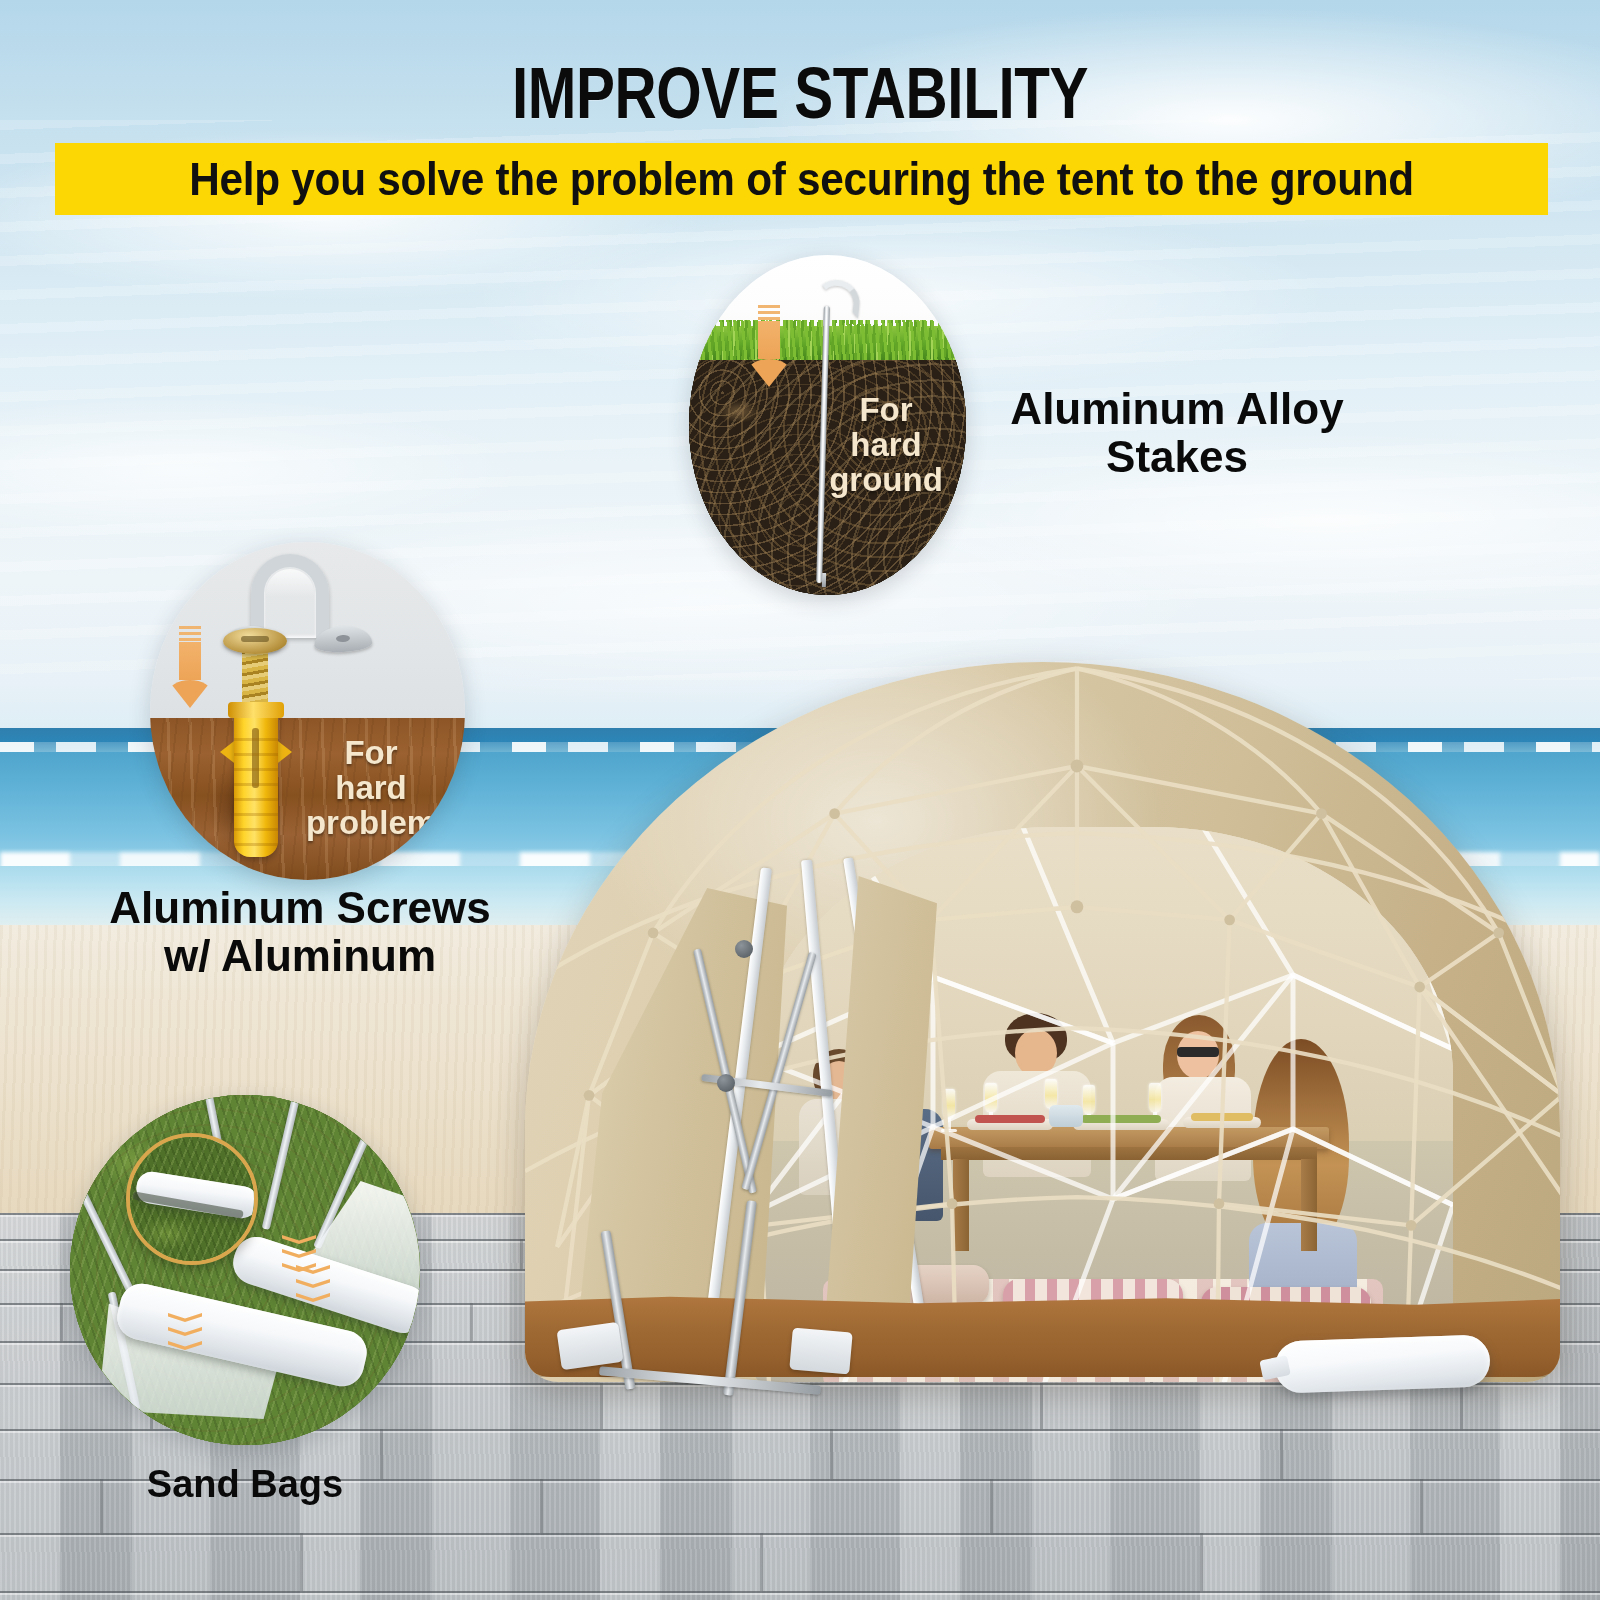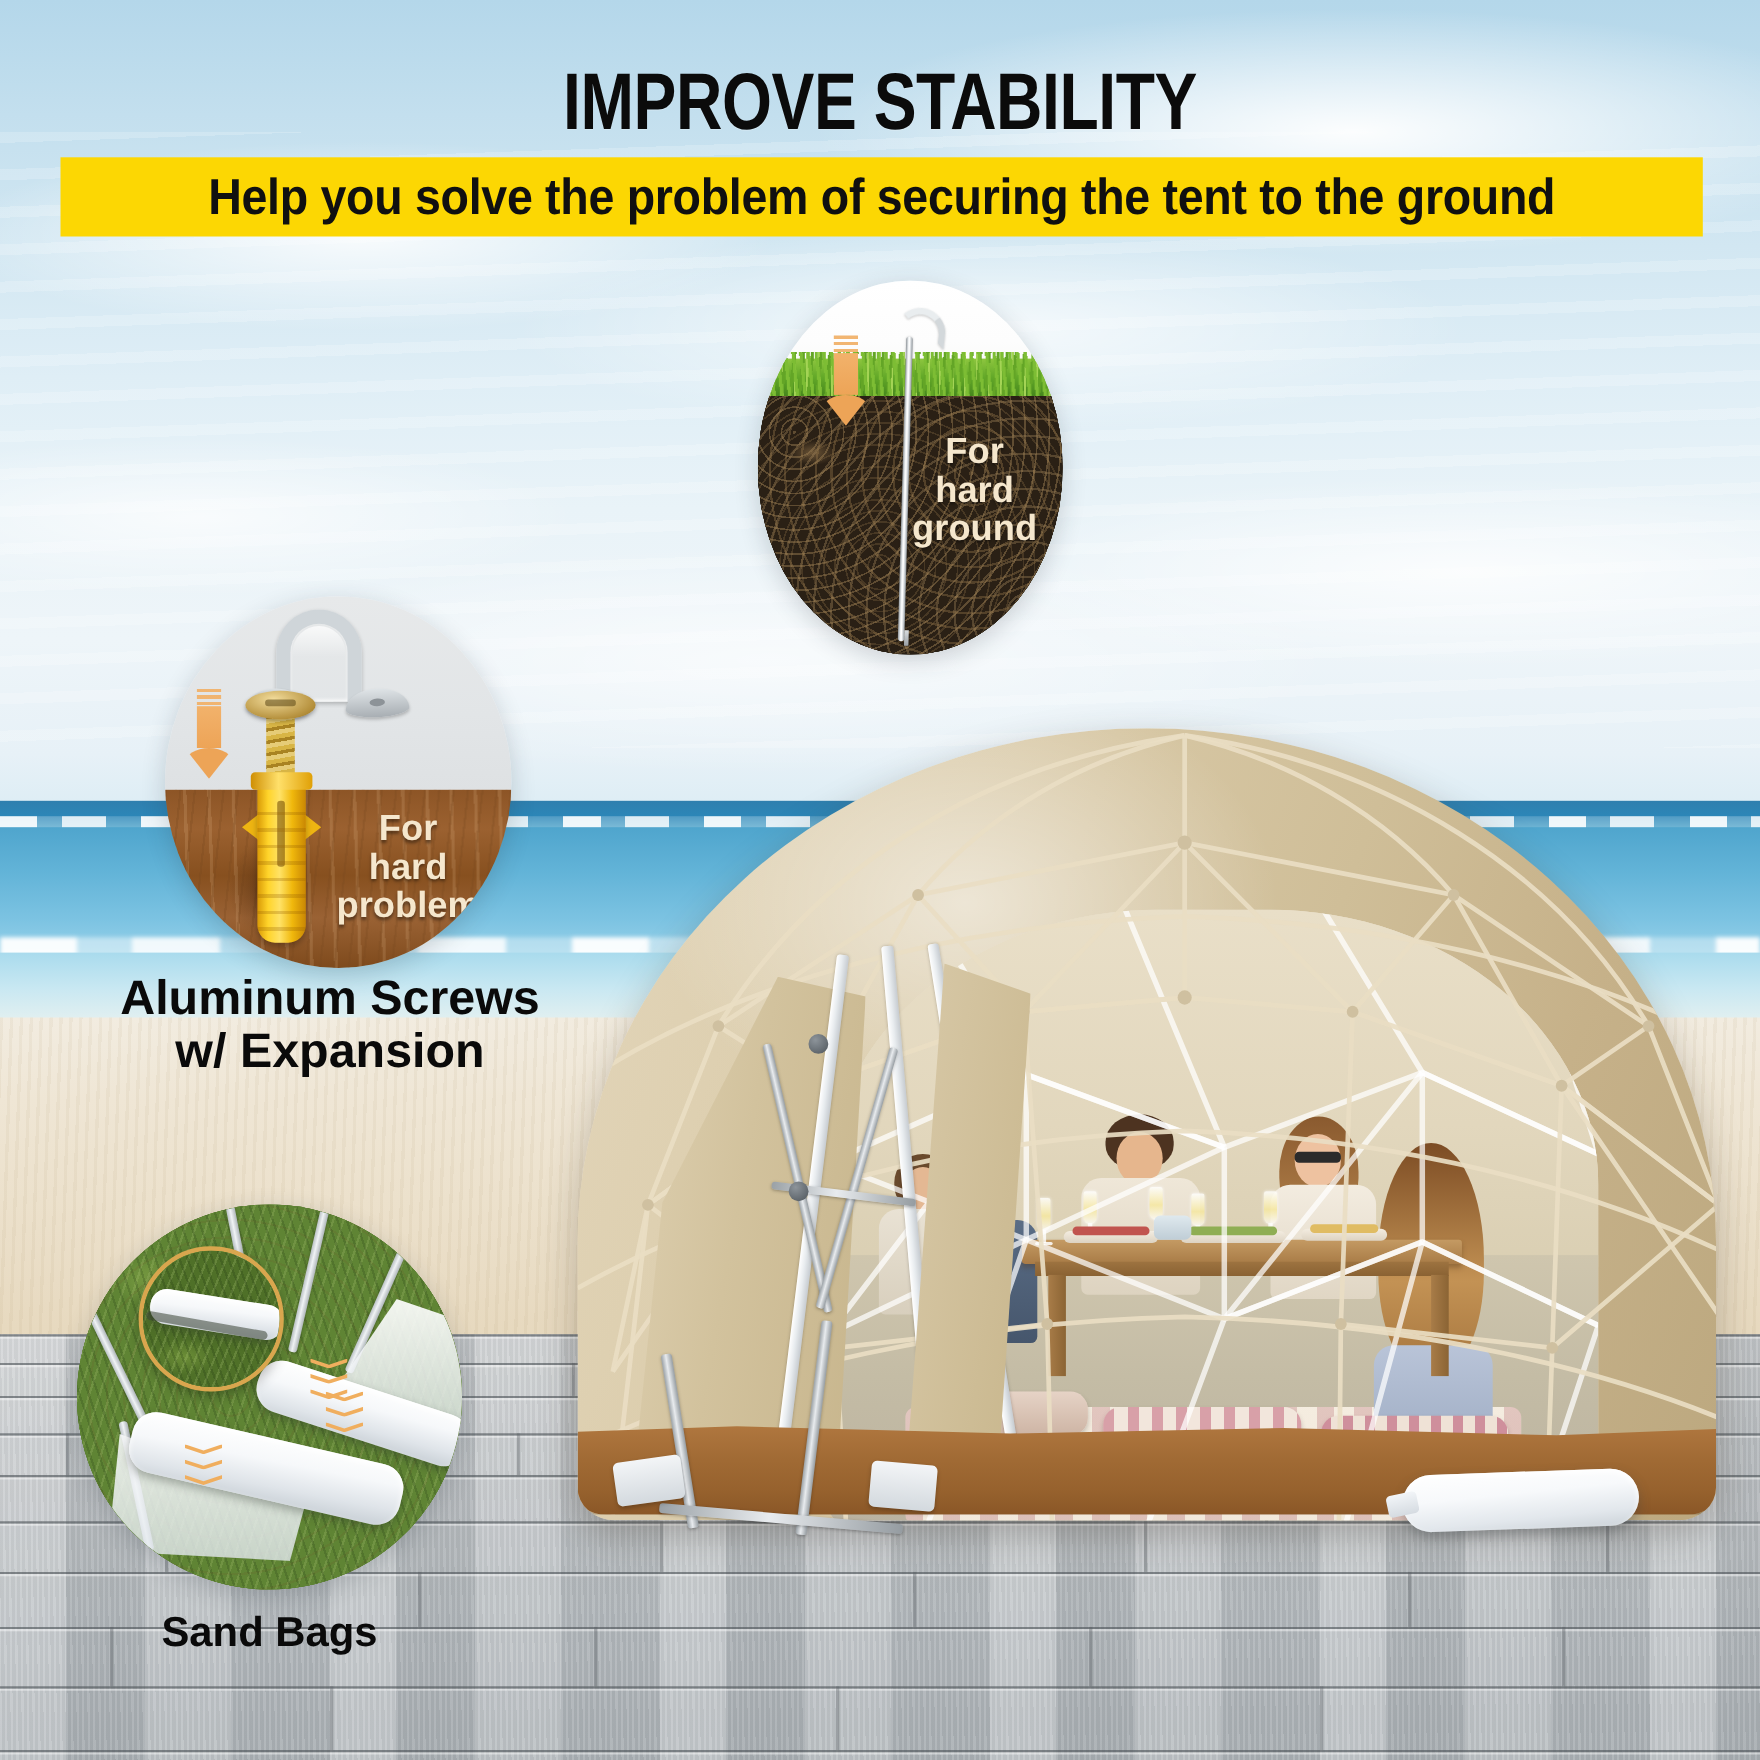--- a/index.html
+++ b/index.html
@@ -713,20 +713,24 @@
         <div class="bar"></div>
         <div class="head"></div>
     </div>
 
     <div class="circle-caption" style="left:112px; top:138px; width:170px; font-size:33px;">
       <div>For</div>
       <div>hard ground</div>
     </div>
   </div>
 
+  <div class="feat-label" id="label-alum">
+    <div>Aluminum Alloy</div>
+    <div>Stakes</div>
+  </div>
 
   <div class="circle" id="hard-circle">
     <div class="hg-top"></div>
     <div class="hg-wood"></div>
     <div class="hg-wood-knot"></div>
 
     <div class="chrome-hook">
       <div class="ch-arc"></div>
       <div class="ch-foot-l"></div>
       <div class="ch-foot-r"></div>
@@ -753,21 +757,21 @@
     </div>
 
     <div class="circle-caption" style="left:128px; top:194px; width:186px; font-size:33px;">
       <div>For</div>
       <div>hard problem</div>
     </div>
   </div>
 
   <div class="feat-label" id="label-screw">
     <div>Aluminum Screws</div>
-    <div>w/ Expansion</div>
+    <div>w/ Aluminum</div>
   </div>
 
   <div class="circle" id="sand-circle">
     <div class="sb-grass"></div>
     <div class="sb-grass-tex"></div>
 
     <div class="frame-pole" style="left:146px; top:-6px; width:8px; height:128px; transform:rotate(-11deg);"></div>
     <div class="frame-pole" style="left:208px; top:-10px; width:8px; height:146px; transform:rotate(13deg);"></div>
     <div class="frame-pole" style="left:268px; top:34px; width:8px; height:124px; transform:rotate(24deg);"></div>
     <div class="frame-pole" style="left:36px; top:84px; width:8px; height:140px; transform:rotate(-26deg);"></div>

